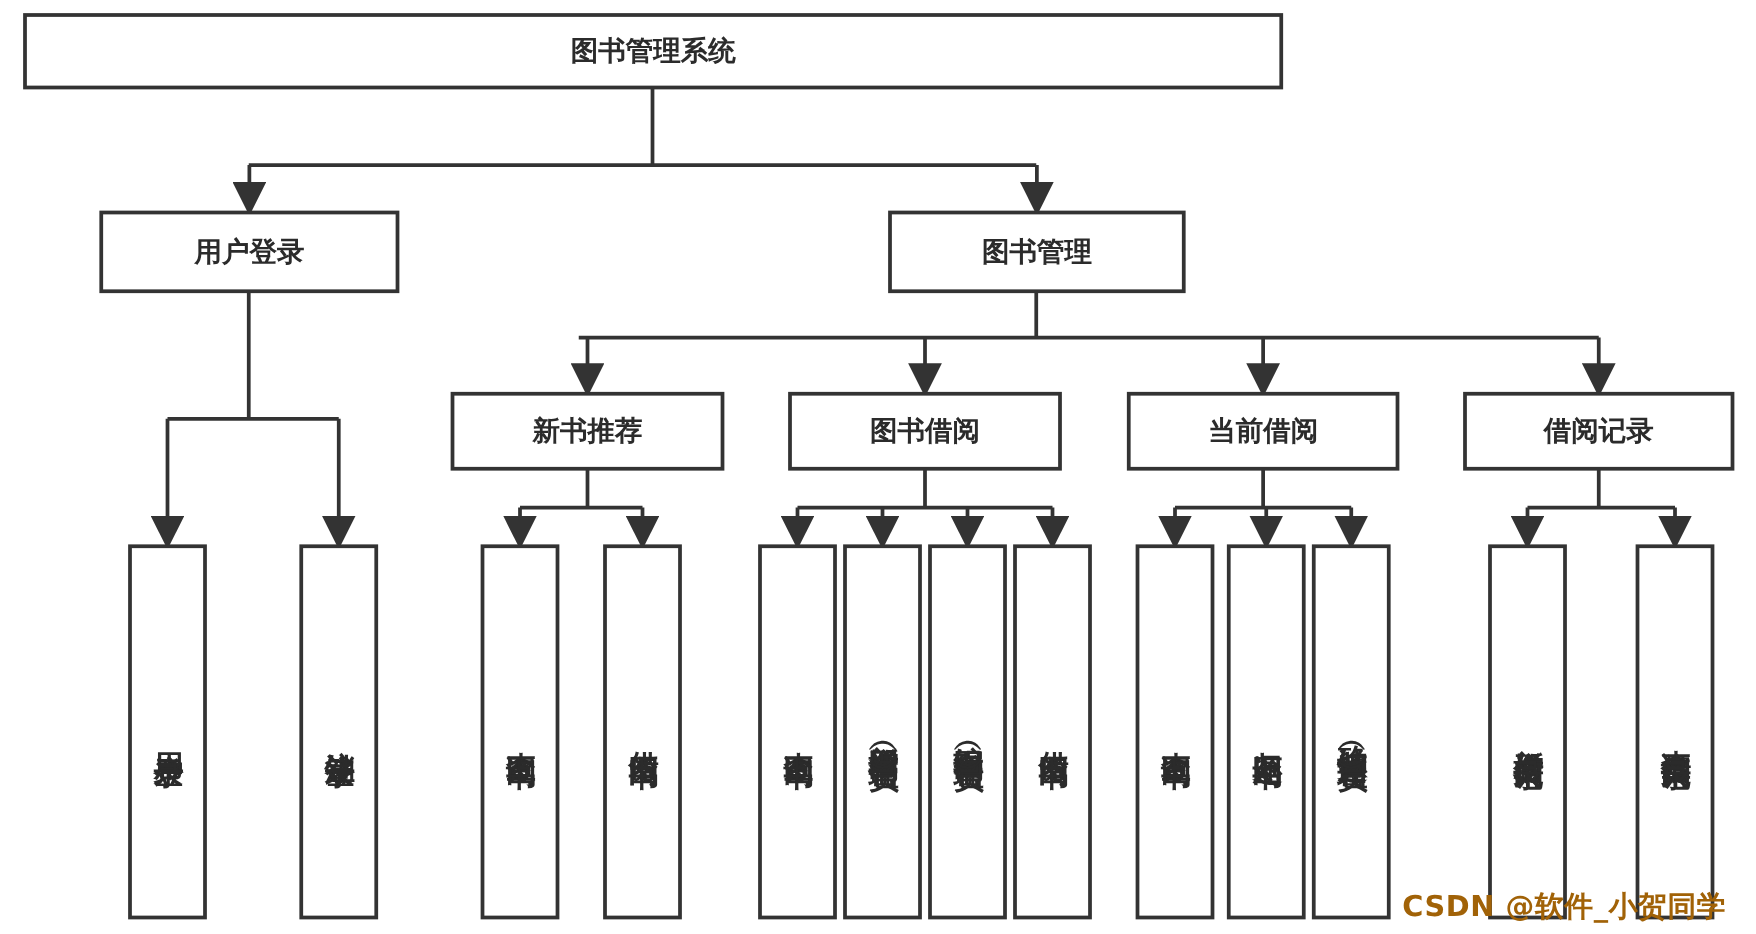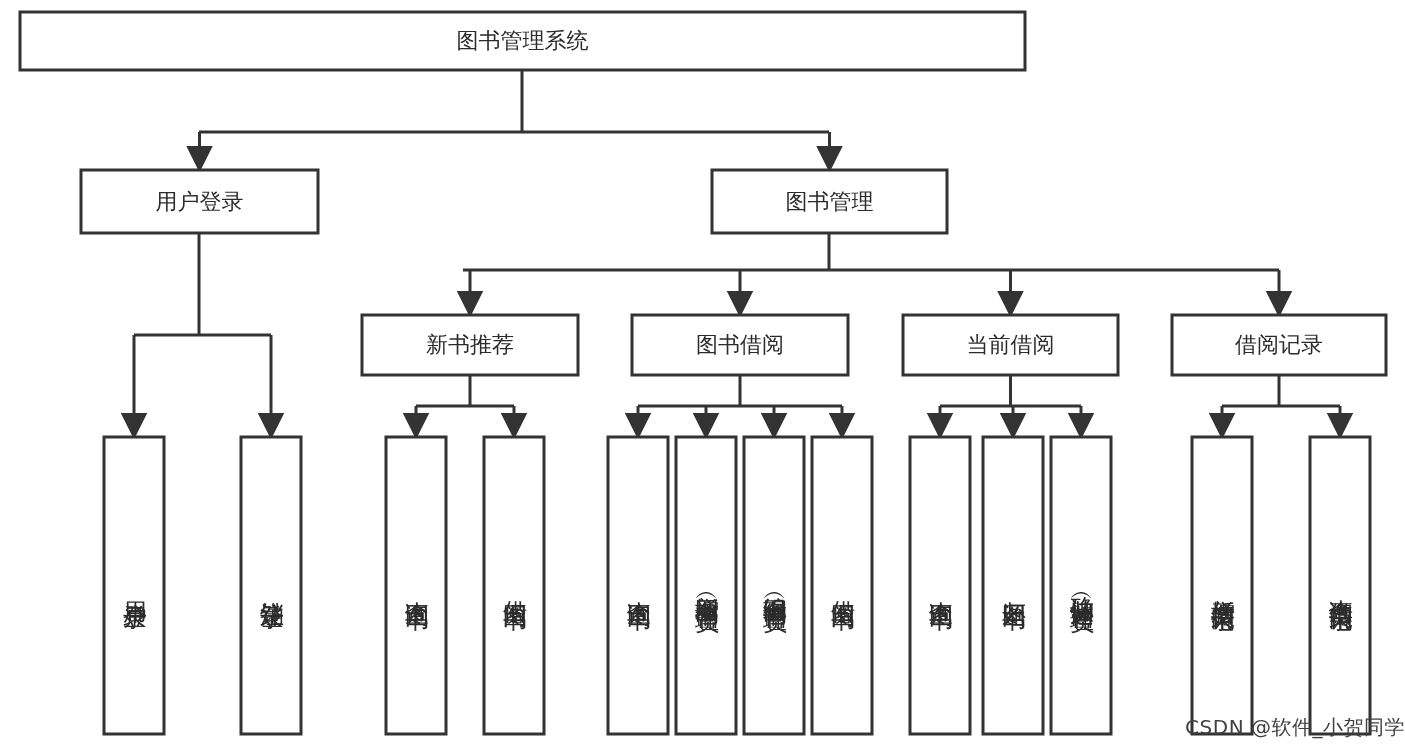--- a/index.html
+++ b/index.html
@@ -11,20 +11,21 @@
     width: 1405px;
     height: 747px;
     font-family: "DejaVu Sans", "Liberation Sans", sans-serif;
     overflow: hidden;
   }
   #diagram-root {
     position: relative;
     width: 1405px;
     height: 747px;
     background: #ffffff;
+    font-weight: bold;
   }
   svg.flow {
     position: absolute;
     left: 0;
     top: 0;
     width: 1405px;
     height: 747px;
   }
   .node-rect {
     fill: #ffffff;
@@ -59,25 +60,25 @@
     font-family: "DejaVu Sans", "Liberation Sans", sans-serif;
     font-size: 24px;
     line-height: 1.08;
     letter-spacing: 2px;
     color: #2b2b2b;
     white-space: nowrap;
     text-align: center;
   }
   .watermark {
     position: absolute;
-    right: 0;
+    right: 24px;
     bottom: 6px;
     font-family: "DejaVu Sans", "Liberation Sans", sans-serif;
-    font-size: 20px;
-    color: #404040;
+    font-size: 23px;
+    color: #a16207;
     white-space: nowrap;
     letter-spacing: 0.5px;
   }
 </style>
 </head>
 <body>
 
 <div id="diagram-root">
 
   <svg class="flow" viewBox="0 0 1405 747">

